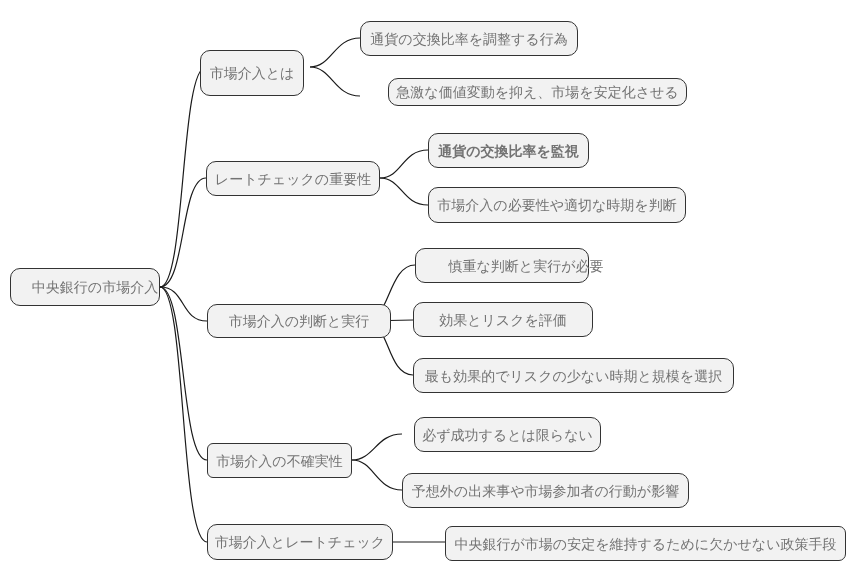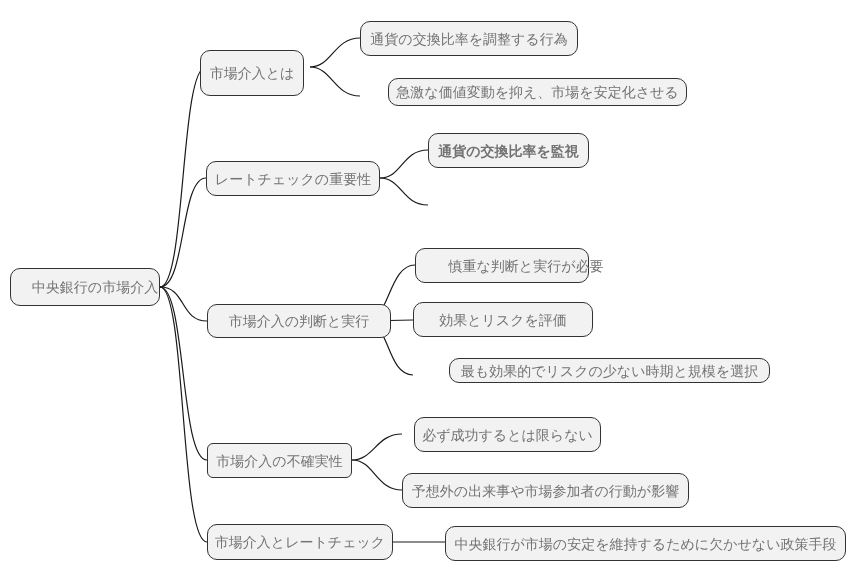--- a/index.html
+++ b/index.html
@@ -71,23 +71,24 @@
   <div class="node" style="left:200px; top:50px; width:104px; height:46px;">市場介入とは</div>
   <div class="node" style="left:206px; top:161px; width:174px; height:35px;">レートチェックの重要性</div>
   <div class="node" style="left:207px; top:304px; width:184px; height:34px;">市場介入の判断と実行</div>
   <div class="node" style="left:207px; top:443px; width:145px; height:35px;border-radius:6px;">市場介入の不確実性</div>
   <div class="node" style="left:207px; top:524px; width:186px; height:36px;">市場介入とレートチェック</div>
 
   <div class="node" style="left:360px; top:21px; width:218px; height:35px;">通貨の交換比率を調整する行為</div>
   <div class="node" style="left:360px; top:78px; width:299px; height:28px;margin-left:28px;">急激な価値変動を抑え、市場を安定化させる</div>
 
   <div class="node" style="left:428px; top:133px; width:161px; height:35px;font-weight:bold;">通貨の交換比率を監視</div>
+  <div class="node" style="left:428px; top:187px; width:258px; height:36px;">市場介入の必要性や適切な時期を判断</div>
 
   <div class="node" style="left:415px; top:248px; width:174px; height:35px;padding-left:48px;">慎重な判断と実行が必要</div>
   <div class="node" style="left:413px; top:302px; width:180px; height:35px;">効果とリスクを評価</div>
-  <div class="node" style="left:413px; top:358px; width:321px; height:25px;margin-left:36px;">最も効果的でリスクの少ない時期と規模を選択</div>
+  <div class="node" style="left:413px; top:358px; width:321px; height:35px;">最も効果的でリスクの少ない時期と規模を選択</div>
 
   <div class="node" style="left:414px; top:417px; width:187px; height:35px;">必ず成功するとは限らない</div>
   <div class="node" style="left:402px; top:473px; width:287px; height:35px;">予想外の出来事や市場参加者の行動が影響</div>
 
-  <div class="node" style="left:445px; top:526px; width:401px; height:35px;">中央銀行が市場の安定を維持するために欠かせない政策手段</div>
+  <div class="node" style="left:445px; top:526px; width:401px; height:35px;border-radius:7px;">中央銀行が市場の安定を維持するために欠かせない政策手段</div>
 
 </div>
 
 </body></html>

